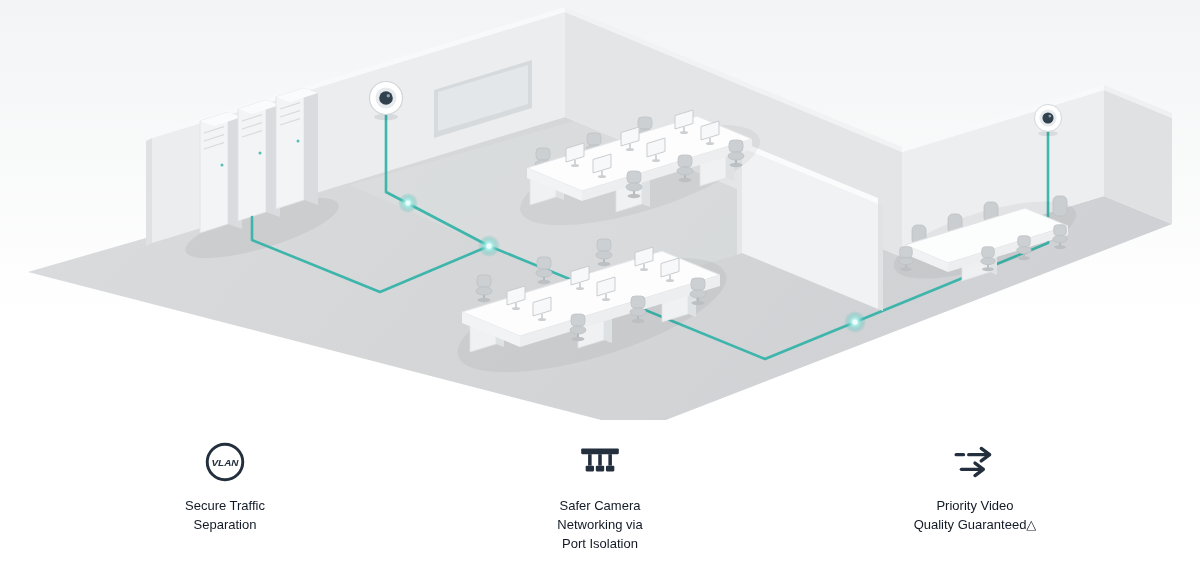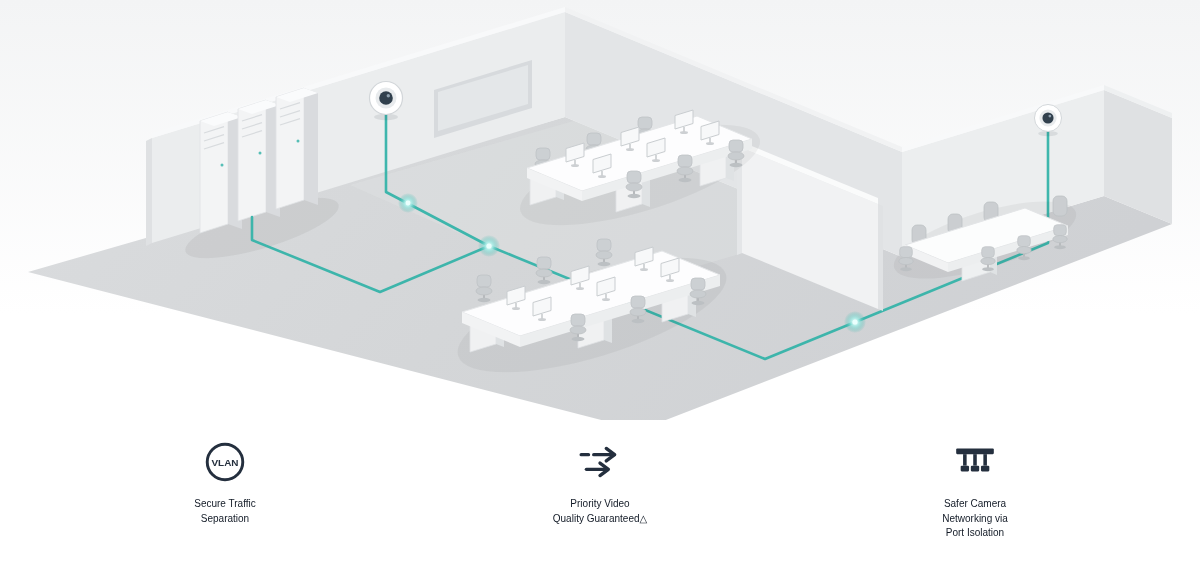--- a/index.html
+++ b/index.html
@@ -6,23 +6,23 @@
   body{
     width:1200px;height:575px;overflow:hidden;background:#ffffff;
     font-family:"Liberation Sans",sans-serif;
     color:var(--text-color,#121a26);
   }
   .stage{width:1200px;height:575px;position:relative;}
   .illustration{display:block;}
   .cable{stroke:var(--accent-color,#35b3a9);stroke-width:2.6;fill:none;stroke-linejoin:round;stroke-linecap:round;opacity:.95;}
   .features{width:1000px;margin:0 auto;display:flex;justify-content:space-between;padding-top:18px;}
   .feature{width:250px;display:flex;flex-direction:column;align-items:center;}
-  .icon-wrap{height:48px;display:flex;align-items:center;justify-content:center;color:var(--icon-color,#242f3e);}
+  .icon-wrap{height:48px;display:flex;align-items:center;justify-content:center;color:var(--icon-color,#242f3e);font-style:italic;}
   .feature-label{
-    margin-top:11px;font-size:10px;line-height:1.45;text-align:center;
+    margin-top:11px;font-size:13px;line-height:1.45;text-align:center;
     white-space:pre-line;color:var(--text-color,#121a26);font-weight:400;
   }
 </style>
 </head>
 <body>
 
 <div class="stage">
 
   <svg class="illustration" width="1200" height="420" viewBox="0 0 1200 420">
     <defs>
@@ -366,44 +366,44 @@
           <circle cx="22" cy="22" r="17" fill="none" stroke="currentColor" stroke-width="2.8"></circle>
           <text x="22" y="25.5" text-anchor="middle" font-size="9.5" font-weight="bold" font-family="Liberation Sans, sans-serif" fill="currentColor">VLAN</text>
         </svg>
       </div>
       <div class="feature-label">Secure Traffic
 Separation</div>
     </div>
 
     <div class="feature">
       <div class="icon-wrap">
-        <svg width="46" height="46" viewBox="0 0 44 44" fill="none" stroke="currentColor" stroke-width="3.2" stroke-linecap="round" stroke-linejoin="round">
-          <path d="M4 15 H11"></path>
-          <path d="M16 15 H35"></path>
-          <path d="M28 9 L36 15 L28 21"></path>
-          <path d="M9 29 H29"></path>
-          <path d="M22 23 L30 29 L22 35"></path>
-        </svg>
-      </div>
-      <div class="feature-label">Priority Video
-Quality Guaranteed△</div>
-    </div>
-
-    <div class="feature">
-      <div class="icon-wrap">
         <svg width="46" height="46" viewBox="0 0 44 44" fill="currentColor">
           <rect x="4" y="9" width="36" height="5.5" rx="1"></rect>
           <rect x="10.6" y="14.5" width="3.4" height="11"></rect>
           <rect x="20.3" y="14.5" width="3.4" height="11"></rect>
           <rect x="30" y="14.5" width="3.4" height="11"></rect>
           <rect x="8.3" y="25.5" width="8" height="5.5" rx="1"></rect>
           <rect x="18" y="25.5" width="8" height="5.5" rx="1"></rect>
           <rect x="27.7" y="25.5" width="8" height="5.5" rx="1"></rect>
         </svg>
       </div>
       <div class="feature-label">Safer Camera
 Networking via
 Port Isolation</div>
     </div>
 
+    <div class="feature">
+      <div class="icon-wrap">
+        <svg width="46" height="46" viewBox="0 0 44 44" fill="none" stroke="currentColor" stroke-width="3.2" stroke-linecap="round" stroke-linejoin="round">
+          <path d="M4 15 H11"></path>
+          <path d="M16 15 H35"></path>
+          <path d="M28 9 L36 15 L28 21"></path>
+          <path d="M9 29 H29"></path>
+          <path d="M22 23 L30 29 L22 35"></path>
+        </svg>
+      </div>
+      <div class="feature-label">Priority Video
+Quality Guaranteed△</div>
+    </div>
+
 
   </div>
 </div>
 
 </body></html>

